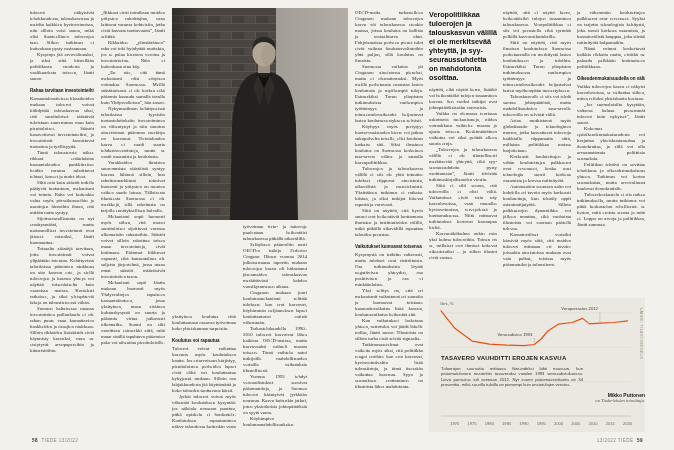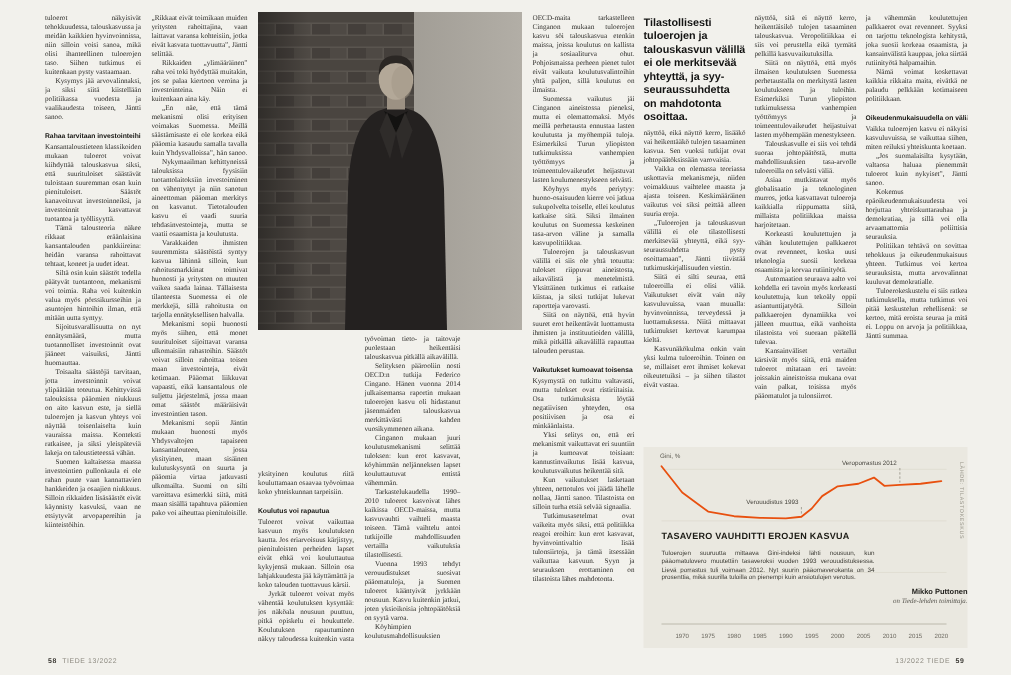--- a/index.html
+++ b/index.html
@@ -120,21 +120,21 @@
     <p>Tuloerojen ja talouskasvun välillä ei siis ole yhtä totuutta: tulokset riippuvat aineistosta, aikavälistä ja menetelmistä. Yksittäinen tutkimus ei ratkaise kiistaa, ja siksi tutkijat lukevat raportteja varovasti.</p>
     <p>Siitä on näyttöä, että hyvin suuret erot heikentävät luottamusta ihmisten ja instituutioiden välillä, mikä pitkällä aikavälillä rapauttaa talouden perustaa.</p>
     <h3 class="subhead">Vaikutukset kumoavat toisensa</h3>
     <p>Kysymystä on tutkittu valtavasti, mutta tulokset ovat ristiriitaisia. Osa tutkimuksista löytää negatiivisen yhteyden, osa positiivisen ja osa ei minkäänlaista.</p>
     <p>Yksi selitys on, että eri mekanismit vaikuttavat eri suuntiin ja kumoavat toisiaan: kannustinvaikutus lisää kasvua, koulutusvaikutus heikentää sitä.</p>
     <p>Kun vaikutukset lasketaan yhteen, nettotulos voi jäädä lähelle nollaa, Jäntti sanoo. Tilastoista on silloin turha etsiä selvää signaalia.</p>
     <p>Tutkimusasetelmat ovat vaikeita myös siksi, että politiikka reagoi eroihin: kun erot kasvavat, hyvinvointivaltio lisää tulonsiirtoja, ja tämä itsessään vaikuttaa kasvuun. Syyn ja seurauksen erottaminen on tilastoista lähes mahdotonta.</p>
   </div>
 
   <div class="col colR" style="left:429px;top:10px;height:282px;">
-    <div class="intro">Tilastollisesti tuloerojen ja talouskasvun välillä ei ole merkitsevää yhteyttä, ja syy-seuraussuhdetta on mahdotonta osoittaa.</div>
+    <div class="intro">Veropolitiikkaa tuloerojen ja talouskasvun välillä ei ole merkitsevää yhteyttä, ja syy-seuraussuhdetta on mahdotonta osoittaa.</div>
     <p>näyttöä, eikä näyttö kerro, lisääkö vai heikentääkö tulojen tasaaminen kasvua. Sen vuoksi tutkijat ovat johtopäätöksissään varovaisia.</p>
     <p>Vaikka on olemassa teoriassa uskottavia mekanismeja, niiden voimakkuus vaihtelee maasta ja ajasta toiseen. Keskimääräinen vaikutus voi siksi peittää alleen suuria eroja.</p>
     <p>„Tuloerojen ja talouskasvun välillä ei ole tilastollisesti merkitsevää yhteyttä, eikä syy-seuraussuhdetta pysty osoittamaan”, Jäntti tiivistää tutkimuskirjallisuuden viestin.</p>
     <p>Siitä ei silti seuraa, että tuloeroilla ei olisi väliä. Vaikutukset eivät vain näy kasvuluvuissa, vaan muualla: hyvinvoinnissa, terveydessä ja luottamuksessa. Niitä mittaavat tutkimukset kertovat karumpaa kieltä.</p>
     <p>Kasvunäkökulma onkin vain yksi kulma tuloeroihin. Toinen on se, millaiset erot ihmiset kokevat oikeutetuiksi – ja siihen tilastot eivät vastaa.</p>
   </div>
 
   <div class="col colR" style="left:503px;top:10px;height:282px;">
     <p>näyttöä, sitä ei näyttö kerro, heikentäisikö tulojen tasaaminen talouskasvua. Veropolitiikkaa ei siis voi perustella eikä tyrmätä pelkillä kasvuvaikutuksilla.</p>
     <p>Siitä on näyttöä, että myös ilmaisen koulutuksen Suomessa perhetaustalla on merkitystä lasten koulutukseen ja tuloihin. Esimerkiksi Turun yliopiston tutkimuksessa vanhempien työttömyys ja toimeentulovaikeudet heijastuivat lasten myöhempään menestykseen.</p>

